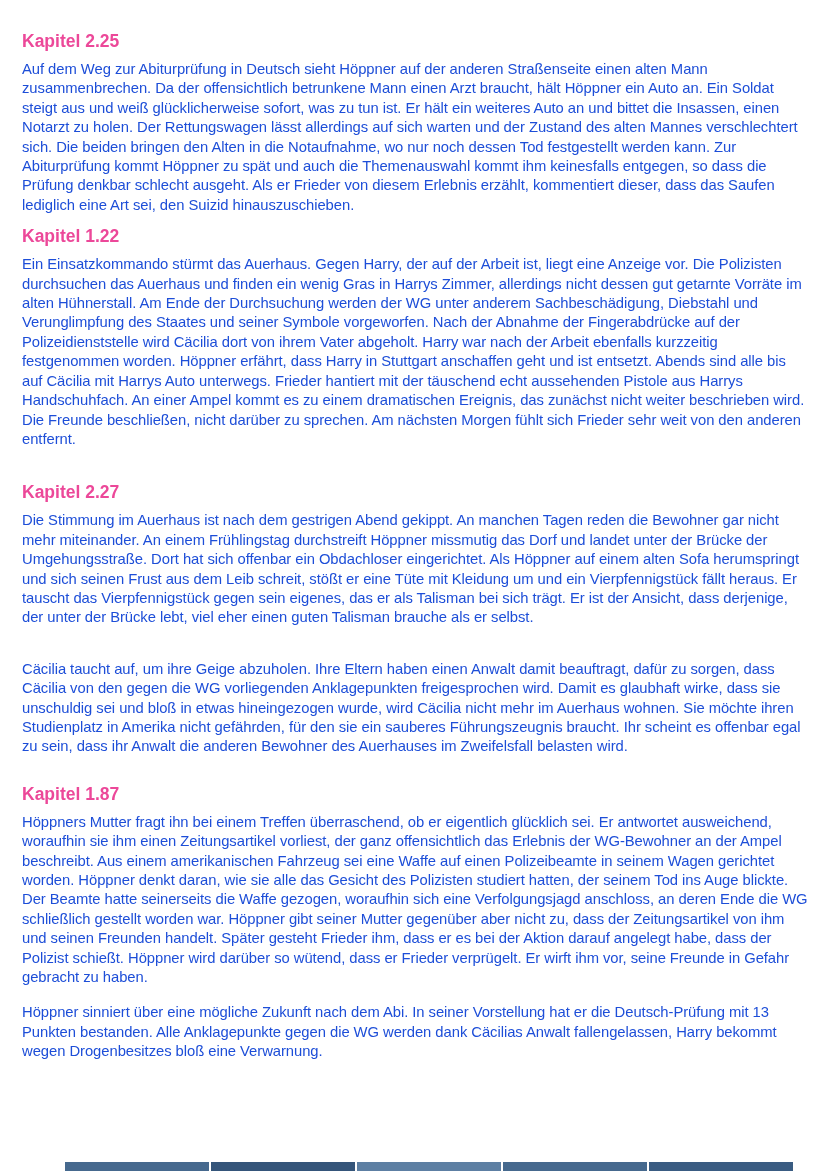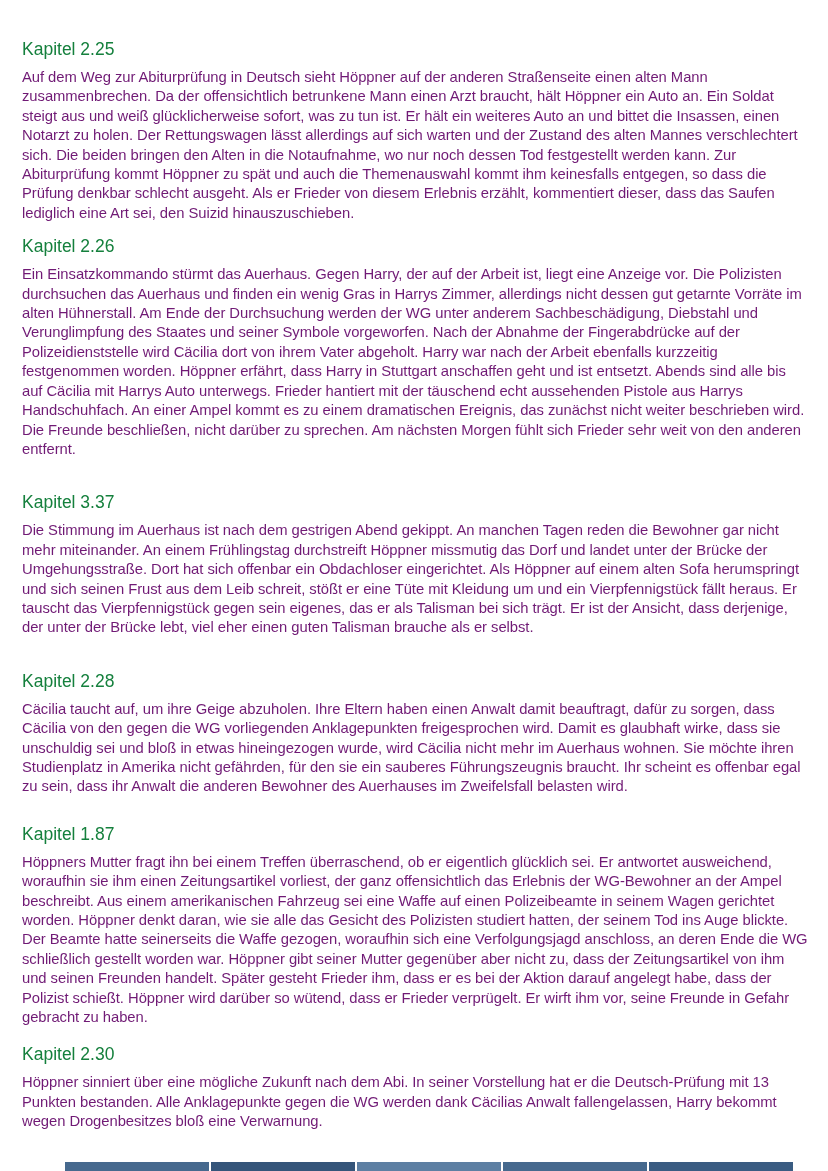--- a/index.html
+++ b/index.html
@@ -12,28 +12,28 @@
     background: #ffffff;
     position: relative;
     overflow: hidden;
     font-family: "Liberation Sans", "DejaVu Sans", sans-serif;
   }
   .content {
     padding: 26px 18px 0 22px;
   }
   .section { margin: 0; }
   .section-title {
-    color: #15803d;
+    color: #ec4899;
     font-size: 17.5px;
-    font-weight: 400;
+    font-weight: 700;
     line-height: 23px;
-    margin: 12px 0 7px 0;
+    margin: 4px 0 7px 0;
   }
   .section-body {
-    color: #701a75;
+    color: #1d4ed8;
     font-size: 14.8px;
     line-height: 19.4px;
     margin: 0;
     text-align: left;
     letter-spacing: -0.05px;
   }
   .section + .section { margin-top: 10px; }
   .section.gap-lg { margin-top: 32px; }
   .section.gap-md { margin-top: 26px; }
   .section.gap-sm { margin-top: 16px; }
@@ -56,41 +56,39 @@
 <body>
 
 <div class="content">
 
   <section class="section">
     <h2 class="section-title">Kapitel 2.25</h2>
     <p class="section-body">Auf dem Weg zur Abiturprüfung in Deutsch sieht Höppner auf der anderen Straßenseite einen alten Mann zusammenbrechen. Da der offensichtlich betrunkene Mann einen Arzt braucht, hält Höppner ein Auto an. Ein Soldat steigt aus und weiß glücklicherweise sofort, was zu tun ist. Er hält ein weiteres Auto an und bittet die Insassen, einen Notarzt zu holen. Der Rettungswagen lässt allerdings auf sich warten und der Zustand des alten Mannes verschlechtert sich. Die beiden bringen den Alten in die Notaufnahme, wo nur noch dessen Tod festgestellt werden kann. Zur Abiturprüfung kommt Höppner zu spät und auch die Themenauswahl kommt ihm keinesfalls entgegen, so dass die Prüfung denkbar schlecht ausgeht. Als er Frieder von diesem Erlebnis erzählt, kommentiert dieser, dass das Saufen lediglich eine Art sei, den Suizid hinauszuschieben.</p>
   </section>
 
   <section class="section">
-    <h2 class="section-title">Kapitel 2.26</h2>
+    <h2 class="section-title">Kapitel 1.22</h2>
     <p class="section-body">Ein Einsatzkommando stürmt das Auerhaus. Gegen Harry, der auf der Arbeit ist, liegt eine Anzeige vor. Die Polizisten durchsuchen das Auerhaus und finden ein wenig Gras in Harrys Zimmer, allerdings nicht dessen gut getarnte Vorräte im alten Hühnerstall. Am Ende der Durchsuchung werden der WG unter anderem Sachbeschädigung, Diebstahl und Verunglimpfung des Staates und seiner Symbole vorgeworfen. Nach der Abnahme der Fingerabdrücke auf der Polizeidienststelle wird Cäcilia dort von ihrem Vater abgeholt. Harry war nach der Arbeit ebenfalls kurzzeitig festgenommen worden. Höppner erfährt, dass Harry in Stuttgart anschaffen geht und ist entsetzt. Abends sind alle bis auf Cäcilia mit Harrys Auto unterwegs. Frieder hantiert mit der täuschend echt aussehenden Pistole aus Harrys Handschuhfach. An einer Ampel kommt es zu einem dramatischen Ereignis, das zunächst nicht weiter beschrieben wird. Die Freunde beschließen, nicht darüber zu sprechen. Am nächsten Morgen fühlt sich Frieder sehr weit von den anderen entfernt.</p>
   </section>
 
   <section class="section gap-lg">
-    <h2 class="section-title">Kapitel 3.37</h2>
+    <h2 class="section-title">Kapitel 2.27</h2>
     <p class="section-body">Die Stimmung im Auerhaus ist nach dem gestrigen Abend gekippt. An manchen Tagen reden die Bewohner gar nicht mehr miteinander. An einem Frühlingstag durchstreift Höppner missmutig das Dorf und landet unter der Brücke der Umgehungsstraße. Dort hat sich offenbar ein Obdachloser eingerichtet. Als Höppner auf einem alten Sofa herumspringt und sich seinen Frust aus dem Leib schreit, stößt er eine Tüte mit Kleidung um und ein Vierpfennigstück fällt heraus. Er tauscht das Vierpfennigstück gegen sein eigenes, das er als Talisman bei sich trägt. Er ist der Ansicht, dass derjenige, der unter der Brücke lebt, viel eher einen guten Talisman brauche als er selbst.</p>
   </section>
 
   <section class="section gap-lg">
-    <h2 class="section-title">Kapitel 2.28</h2>
     <p class="section-body">Cäcilia taucht auf, um ihre Geige abzuholen. Ihre Eltern haben einen Anwalt damit beauftragt, dafür zu sorgen, dass Cäcilia von den gegen die WG vorliegenden Anklagepunkten freigesprochen wird. Damit es glaubhaft wirke, dass sie unschuldig sei und bloß in etwas hineingezogen wurde, wird Cäcilia nicht mehr im Auerhaus wohnen. Sie möchte ihren Studienplatz in Amerika nicht gefährden, für den sie ein sauberes Führungszeugnis braucht. Ihr scheint es offenbar egal zu sein, dass ihr Anwalt die anderen Bewohner des Auerhauses im Zweifelsfall belasten wird.</p>
   </section>
 
   <section class="section gap-md">
     <h2 class="section-title">Kapitel 1.87</h2>
     <p class="section-body">Höppners Mutter fragt ihn bei einem Treffen überraschend, ob er eigentlich glücklich sei. Er antwortet ausweichend, woraufhin sie ihm einen Zeitungsartikel vorliest, der ganz offensichtlich das Erlebnis der WG-Bewohner an der Ampel beschreibt. Aus einem amerikanischen Fahrzeug sei eine Waffe auf einen Polizeibeamte in seinem Wagen gerichtet worden. Höppner denkt daran, wie sie alle das Gesicht des Polizisten studiert hatten, der seinem Tod ins Auge blickte. Der Beamte hatte seinerseits die Waffe gezogen, woraufhin sich eine Verfolgungsjagd anschloss, an deren Ende die WG schließlich gestellt worden war. Höppner gibt seiner Mutter gegenüber aber nicht zu, dass der Zeitungsartikel von ihm und seinen Freunden handelt. Später gesteht Frieder ihm, dass er es bei der Aktion darauf angelegt habe, dass der Polizist schießt. Höppner wird darüber so wütend, dass er Frieder verprügelt. Er wirft ihm vor, seine Freunde in Gefahr gebracht zu haben.</p>
   </section>
 
   <section class="section gap-sm">
-    <h2 class="section-title">Kapitel 2.30</h2>
     <p class="section-body">Höppner sinniert über eine mögliche Zukunft nach dem Abi. In seiner Vorstellung hat er die Deutsch-Prüfung mit 13 Punkten bestanden. Alle Anklagepunkte gegen die WG werden dank Cäcilias Anwalt fallengelassen, Harry bekommt wegen Drogenbesitzes bloß eine Verwarnung.</p>
   </section>
 
 </div>
 
 <div class="bottom-bar">
     <div class="seg" style="background: rgb(70, 105, 142);"></div>
     <div class="seg" style="background: rgb(53, 85, 122);"></div>
     <div class="seg" style="background: rgb(93, 127, 163);"></div>
     <div class="seg" style="background: rgb(70, 105, 142);"></div>

